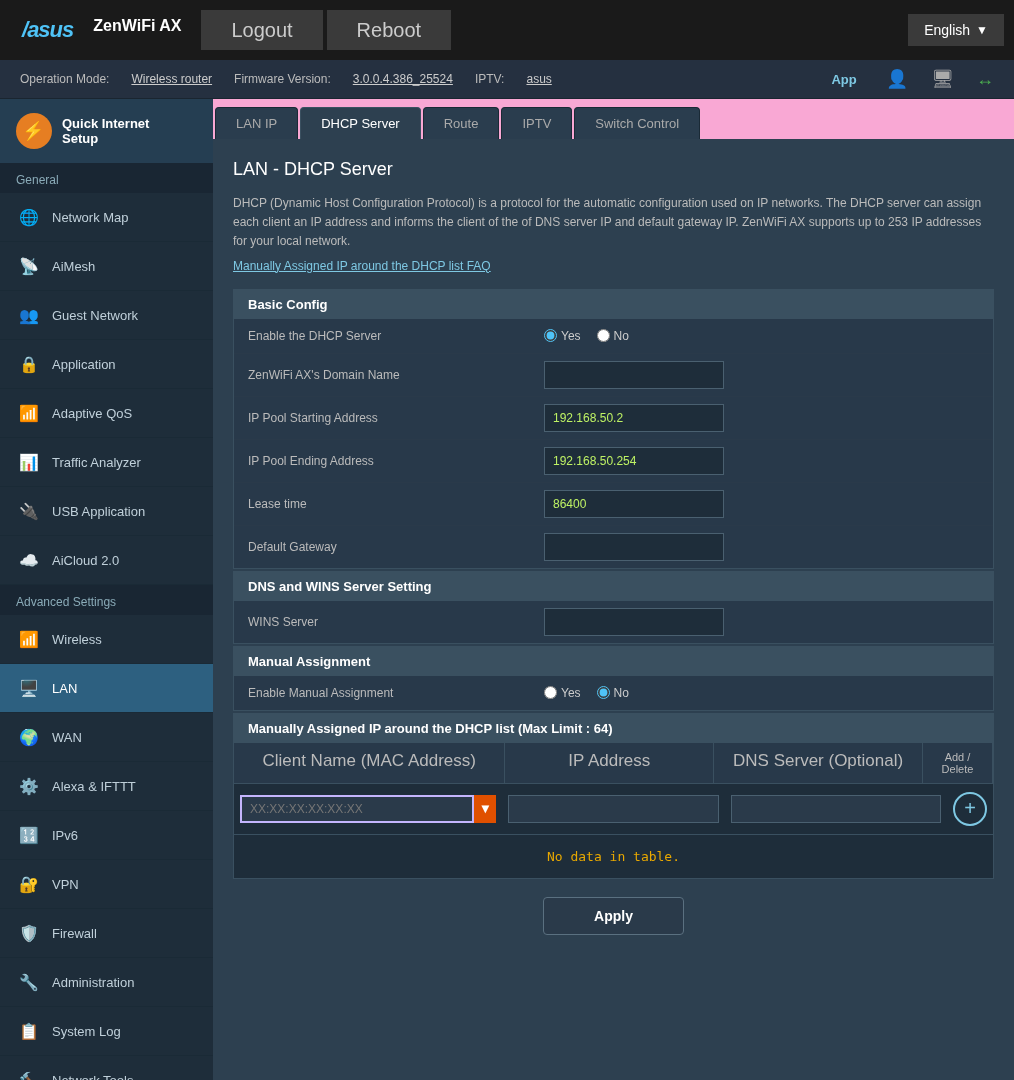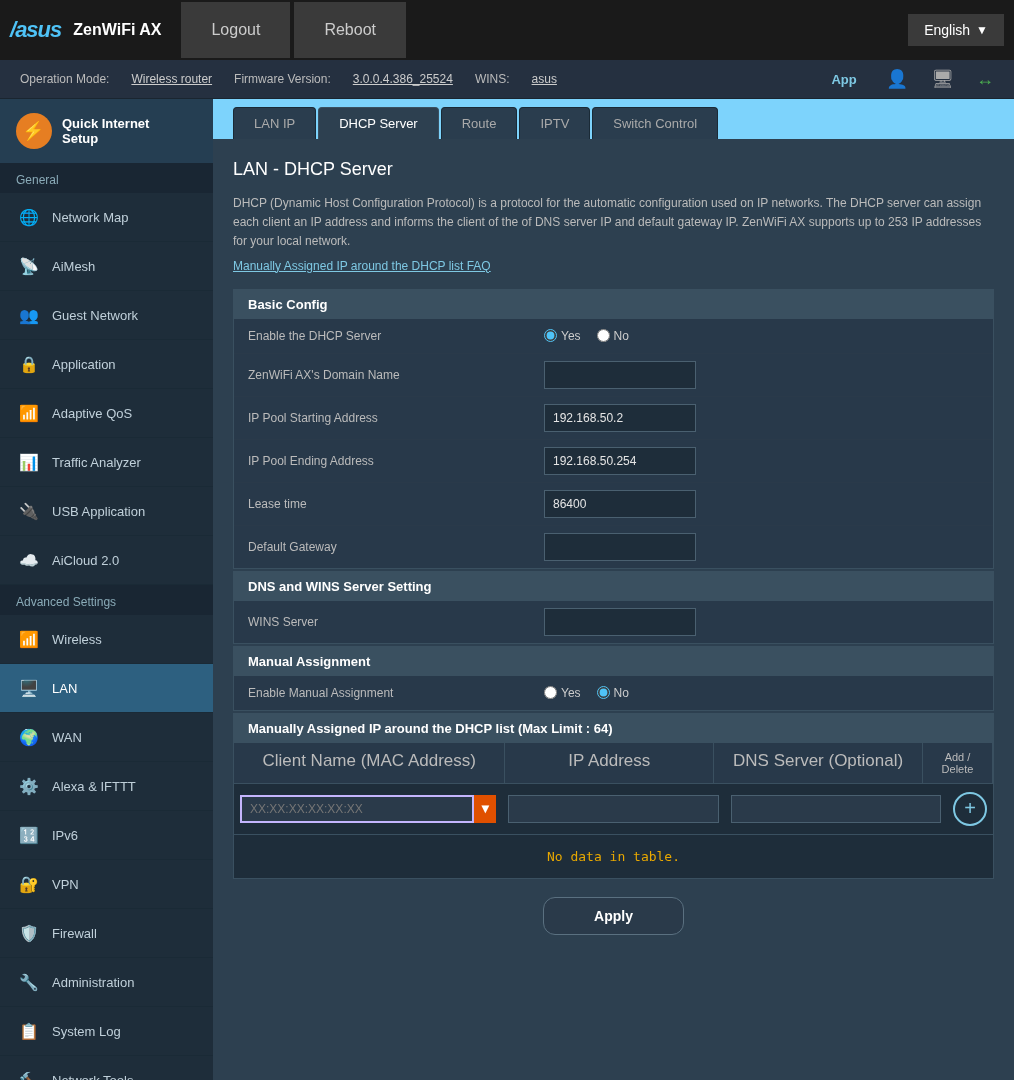--- a/index.html
+++ b/index.html
@@ -15,45 +15,45 @@
     
     .top-bar {
       background: #1a1a1a;
       display: flex;
       align-items: center;
       height: 60px;
       padding: 0 10px;
     }
     .logo-area {
       display: flex;
-      align-items: center;
-      gap: 12px;
+      gap: 20px;
       margin-right: 20px;
+      margin-left: 12px;
     }
     .asus-logo {
       color: #4fc3f7;
       font-style: italic;
       font-weight: bold;
       font-size: 22px;
       letter-spacing: -1px;
     }
     .asus-logo span { color: #fff; }
     .product-name {
       color: #fff;
       font-size: 16px;
       font-weight: bold;
     }
     .top-nav-btn {
       background: #3a3a3a;
       color: #ccc;
       border: none;
       padding: 8px 30px;
       cursor: pointer;
-      font-size: 16px;
-      height: 56px;
+      font-size: 20px;
+      height: 40px;
       margin-right: 4px;
     }
     .spacer { flex: 1; }
     .lang-btn {
       background: #3a3a3a;
       color: #fff;
       border: none;
       padding: 8px 16px;
       cursor: pointer;
       font-size: 14px;
@@ -154,23 +154,23 @@
     .content-area {
       flex: 1;
       background: #2d4050;
       display: flex;
       flex-direction: column;
     }
 
     
     .tab-bar {
       display: flex;
-      background: #7dd3fc;
+      background: #f9a8d4;
       padding-top: 8px;
-      padding-left: 20px;
+      padding-left: 2px;
       gap: 2px;
     }
     .tab {
       padding: 8px 20px;
       cursor: pointer;
       color: #aaa;
       background: #2a3d4e;
       border-top-left-radius: 4px;
       border-top-right-radius: 4px;
       font-size: 13px;
@@ -238,24 +238,24 @@
     .config-value {
       flex: 1;
       padding: 7px 10px;
       display: flex;
       align-items: center;
       gap: 14px;
     }
     .config-input {
       background: #1e2d3a;
       border: 1px solid #4a6070;
-      color: #e5e5e5;
+      color: #bef264;
       padding: 5px 8px;
       font-size: 12px;
-      width: 152px;
+      width: 180px;
       height: 28px;
     }
 
     
     .radio-group {
       display: flex;
       align-items: center;
       gap: 16px;
     }
     .radio-label {
@@ -361,21 +361,21 @@
       padding: 16px 0;
     }
     .apply-btn {
       background: #2a3a4a;
       border: 1px solid #5a7080;
       color: #fff;
       padding: 10px 50px;
       font-size: 14px;
       font-weight: bold;
       cursor: pointer;
-      border-radius: 12px;
+      border-radius: 4px;
     }
 
     
     .chevron { font-size: 12px; }
   </style>
 </head>
 <body>
 
 <div class="top-bar">
   <div class="logo-area">
@@ -391,21 +391,21 @@
     <span>English</span>
     <span class="chevron">▼</span>
   </button>
 </div>
 
 <div class="info-bar">
   <span>Operation Mode:</span>
   <a>Wireless router</a>
   <span>Firmware Version:</span>
   <a>3.0.0.4.386_25524</a>
-  <span>WINS:</span>
+  <span>IPTV:</span>
   <a>asus</a>
   <span class="app-btn">App</span>
   <span class="top-icon" style="margin-left:8px;">👤</span>
   <span class="top-icon">🖥</span>
   <span class="top-icon green">↔</span>
 </div>
 
 <div class="main-layout">
 
   <div class="sidebar">

